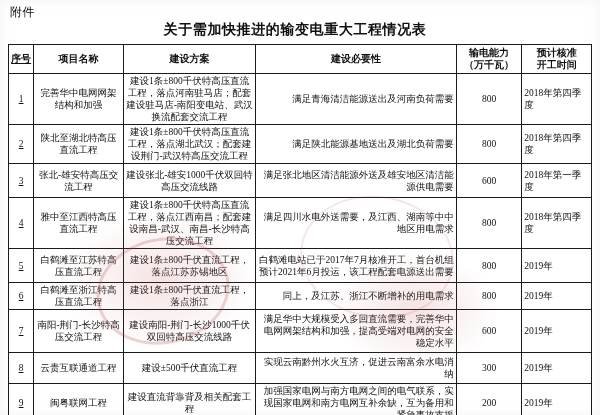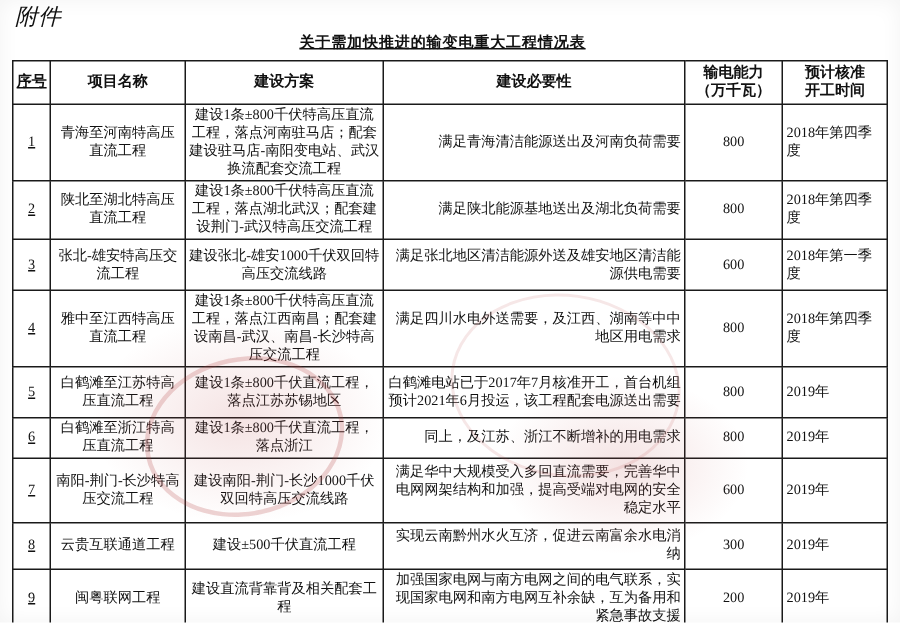--- a/index.html
+++ b/index.html
@@ -16,34 +16,32 @@
     overflow: hidden;
   }
   .page {
     width: 600px;
     height: 415px;
     box-sizing: border-box;
     padding: 4px 8px 0 8px;
     position: relative;
   }
   .attach-label {
-    font-size: 15px;
+    font-size: 12px;
     line-height: 14px;
     margin: 1px 0 0 2px;
     letter-spacing: 0.5px;
-    font-style: italic;
   }
   .doc-title {
     text-align: center;
-    font-size: 10px;
+    font-size: 14px;
     font-weight: bold;
     letter-spacing: 0.6px;
     margin: 2px 0 5px 0;
     padding-right: 10px;
-    text-decoration: underline;
   }
   table.main {
     border-collapse: collapse;
     width: 584px;
     margin: 0 auto;
     table-layout: fixed;
   }
   table.main th, table.main td {
     border: 1px solid #1a1a1a;
     font-size: 9.5px;
@@ -130,21 +128,21 @@
         </th>
         <th class="c-time">
           <div>预计核准</div>
           <div>开工时间</div>
         </th>
       </tr>
     </thead>
     <tbody>
       <tr class="r1">
         <td class="c-idx">1</td>
-        <td class="c-name">青海至河南特高压直流工程</td>
+        <td class="c-name">完善华中电网网架结构和加强</td>
         <td class="c-plan">建设1条±800千伏特高压直流工程，落点河南驻马店；配套建设驻马店-南阳变电站、武汉换流配套交流工程</td>
         <td class="c-need">满足青海清洁能源送出及河南负荷需要</td>
         <td class="c-pow">800</td>
         <td class="c-time">2018年第四季度</td>
       </tr>
       <tr class="r2">
         <td class="c-idx">2</td>
         <td class="c-name">陕北至湖北特高压直流工程</td>
         <td class="c-plan">建设1条±800千伏特高压直流工程，落点湖北武汉；配套建设荆门-武汉特高压交流工程</td>
         <td class="c-need">满足陕北能源基地送出及湖北负荷需要</td>

